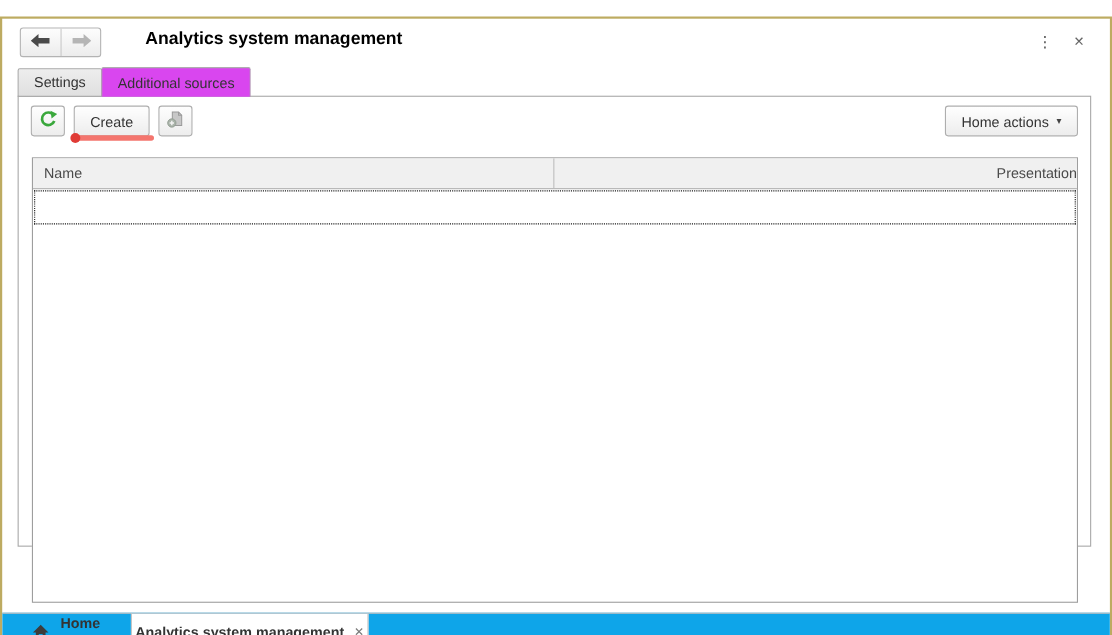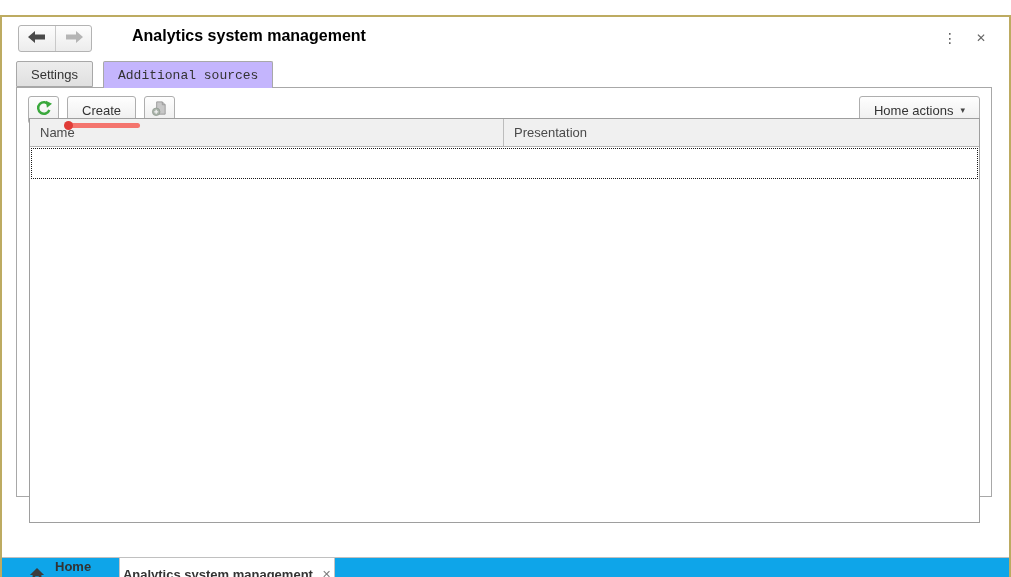--- a/index.html
+++ b/index.html
@@ -48,42 +48,40 @@
   .win-close {
     position: absolute; left: 970px; top: 11px;
     width: 18px; height: 20px;
     font-size: 12px; color: #666; text-align: center; line-height: 20px;
     cursor: pointer;
   }
 
   
   .tabstrip {
     position: absolute; left: 14px; top: 44px;
-    display: flex; align-items: flex-start; height: 27px;
+    display: flex; align-items: center; height: 27px;
     z-index: 3;
-    gap: 11px;
   }
   .tab {
     height: 26px;
     padding: 0 14px;
     display: flex; align-items: center;
     border: 1px solid #a8a8a8;
     border-radius: 2px 2px 0 0;
     background: linear-gradient(#ededed, #e0e0e0);
     color: #333;
     cursor: pointer;
     margin-right: -1px;
   }
   .tab.active {
     height: 27px;
-    background: #c4b5fd;
+    background: #d946ef;
     border-bottom: none;
     position: relative;
     z-index: 4;
-    font-family: Liberation Mono, monospace;
   }
 
   
   .panel {
     position: absolute; left: 14px; top: 70px;
     width: 976px; height: 410px;
     border: 1px solid #a8a8a8;
     background: #fff;
   }
   .toolbar {
@@ -115,38 +113,38 @@
   }
   .annot-dot {
     position: absolute; left: 47px; top: 33px;
     width: 9px; height: 9px; border-radius: 50%;
     background: #e03b36;
     z-index: 6;
   }
 
   
   .grid {
-    position: absolute; left: 12px; top: 30px;
+    position: absolute; left: 12px; top: 55px;
     width: 951px; height: 405px;
     border: 1px solid #9e9e9e;
     background: #fff;
   }
   .grid-header {
     display: flex; height: 28px;
     background: #f0f0f0;
     border-bottom: 1px solid #b3b3b3;
     color: #4a4a4a;
   }
   .grid-col {
     display: flex; align-items: center;
     padding-left: 10px;
     cursor: pointer;
   }
   .grid-col.col-name { width: 474px; border-right: 1px solid #bdbdbd; }
-  .grid-col.col-presentation { flex: 1; }
+  .grid-col.col-presentation { flex: 1; justify-content: flex-end; }
   .grid-focused-row {
     margin: 1px 1px 0 1px;
     height: 31px;
     border: 1px dotted #1a1a1a;
     background: #fff;
     cursor: pointer;
   }
 
   
   .taskbar {

